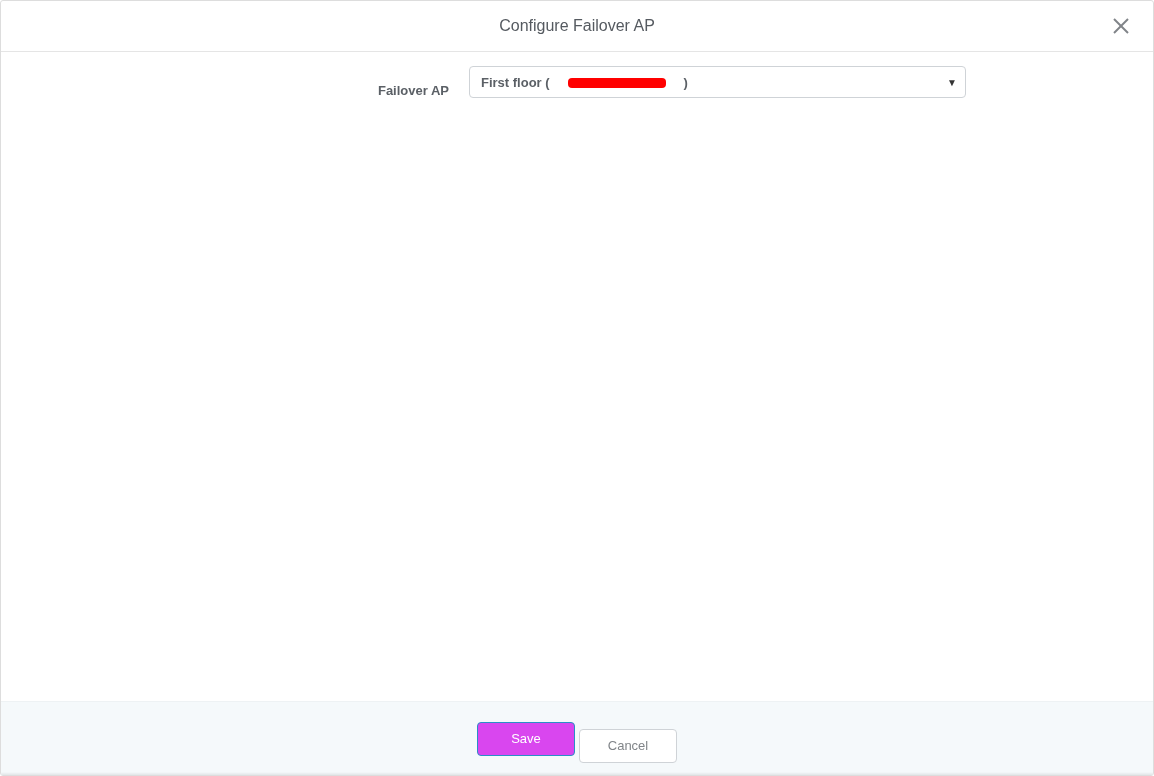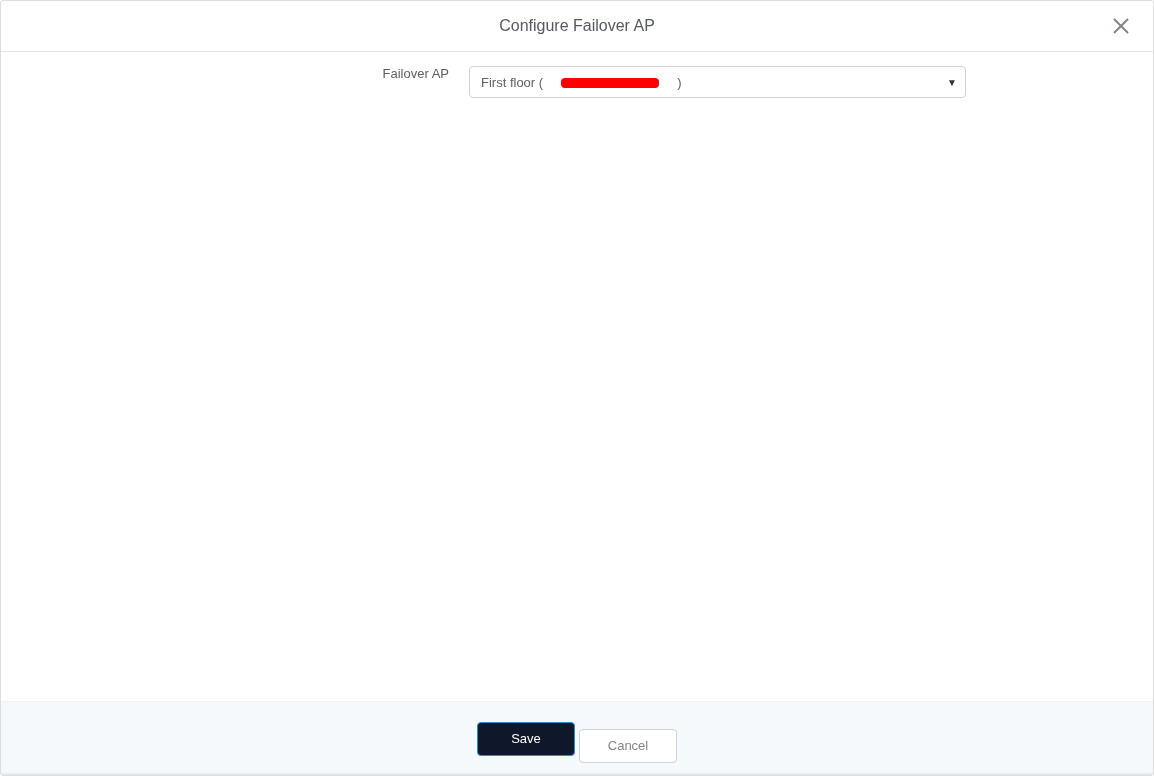--- a/index.html
+++ b/index.html
@@ -54,22 +54,23 @@
     stroke-width: 2;
     width: 18px;
     height: 18px;
   }
   .dialog-body {
     flex: 1;
     padding: 14px 0 0 0;
   }
   .form-row {
     display: flex;
-    align-items: flex-start;
+    align-items: flex-end;
     padding: 0 20px;
+    font-weight: bold;
   }
   .form-label {
     width: 448px;
     text-align: right;
     padding-right: 20px;
     font-size: 13px;
     color: #5b6066;
   }
   .select-wrap {
     position: relative;
@@ -129,21 +130,21 @@
     min-width: 98px;
     border-radius: 4px;
     font-size: 13px;
     cursor: pointer;
     display: inline-flex;
     align-items: center;
     justify-content: center;
     border: 1px solid transparent;
   }
   .btn-primary {
-    background: #0f172a;
+    background: #d946ef;
     color: #ffffff;
     border-color: #2a8fc7;
   }
   .btn-secondary {
     background: #ffffff;
     color: #808488;
     border-color: #cfd3d7;
     margin-top: 14px;
   }
   .bottom-shadow {

